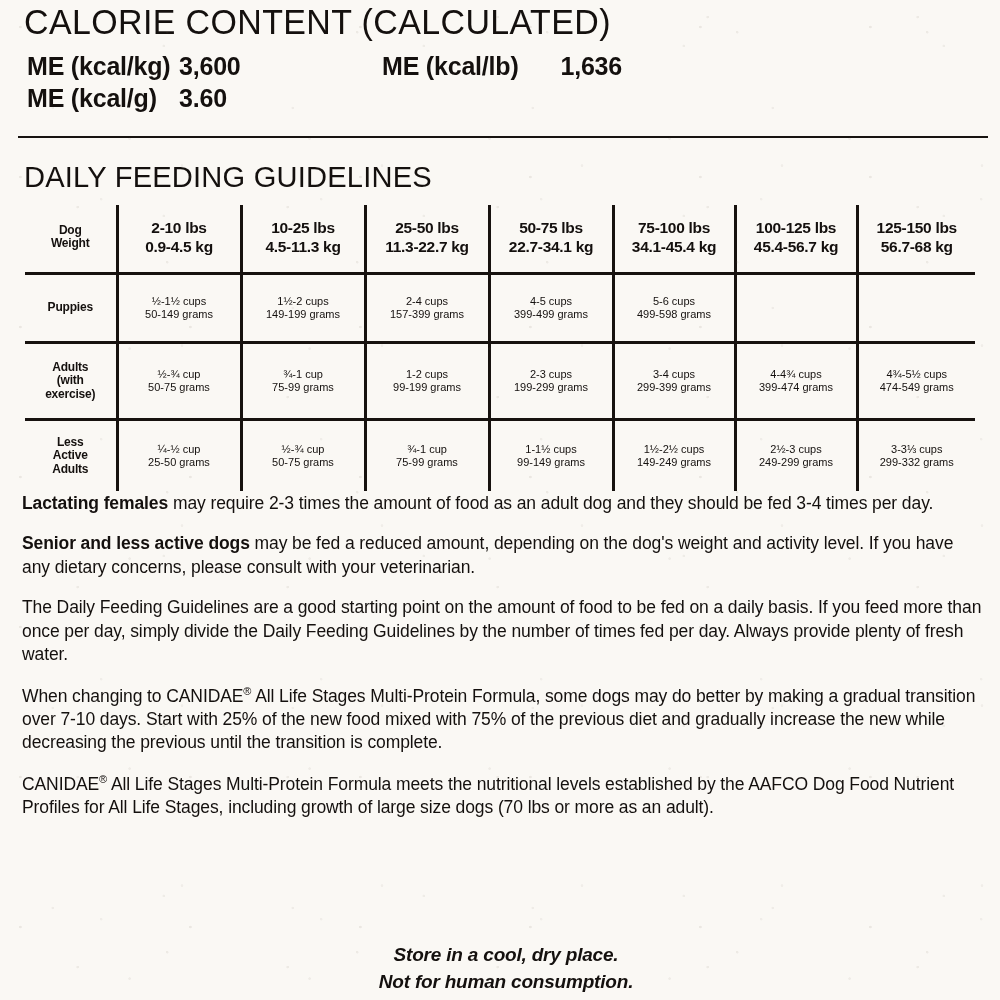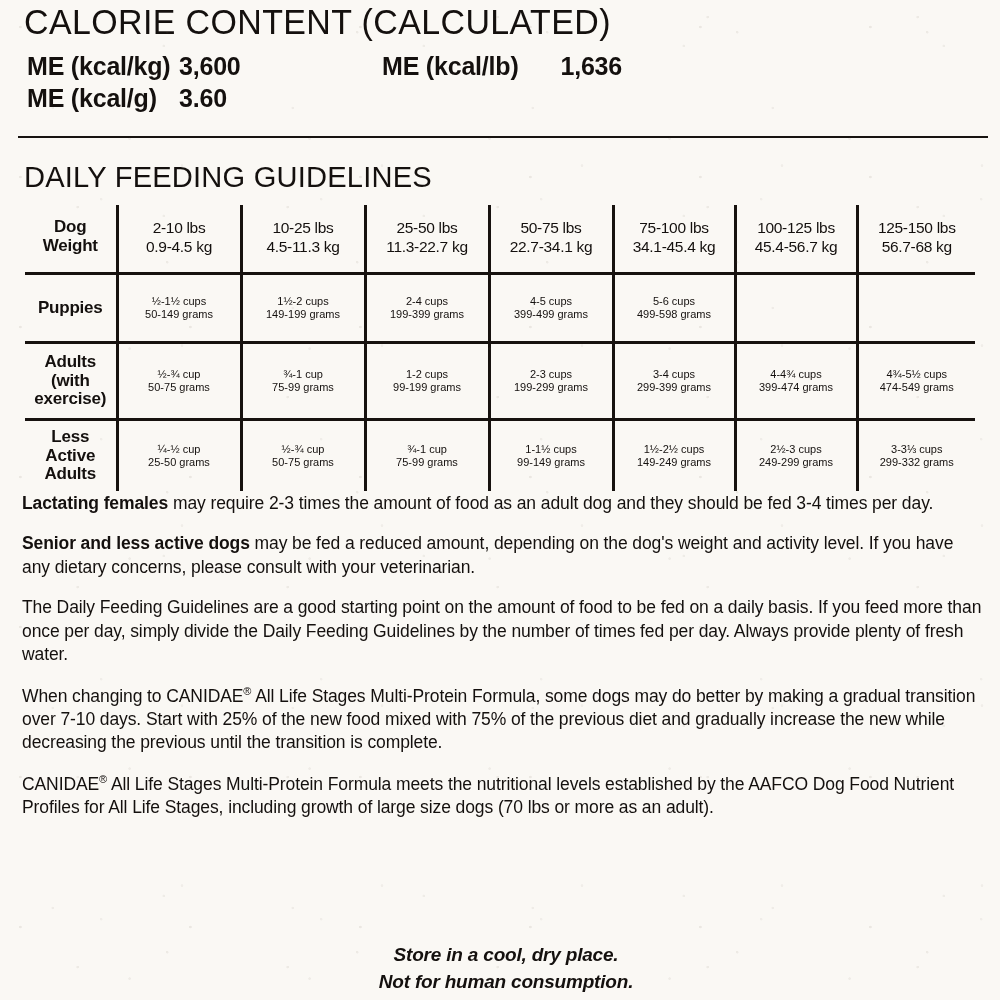--- a/index.html
+++ b/index.html
@@ -110,27 +110,27 @@
     padding: 3px 2px;
     font-size: 11px;
     line-height: 1.22;
     border: 0;
   }
   
   table.feed td.vline { border-left: 3px solid #17120f; }
   table.feed tr.hline > td { border-top: 3px solid #17120f; }
   table.feed td.rowlabel {
     font-weight: bold;
-    font-size: 17px;
+    font-size: 12px;
     letter-spacing: -.2px;
     text-align: center;
     line-height: 1.1;
   }
   table.feed thead td {
-    font-weight: normal;
+    font-weight: bold;
     font-size: 15.5px;
     letter-spacing: -.3px;
     line-height: 1.25;
     padding-bottom: 6px;
   }
   .cell-top { display: block; }
   .cell-bot { display: block; }
   .hdr-lbs { display: block; }
   .hdr-kg  { display: block; }
 
@@ -255,21 +255,21 @@
         <td class="vline">
           <span class="cell-top">½-1½ cups</span>
           <span class="cell-bot">50-149 grams</span>
         </td>
         <td class="vline">
           <span class="cell-top">1½-2 cups</span>
           <span class="cell-bot">149-199 grams</span>
         </td>
         <td class="vline">
           <span class="cell-top">2-4 cups</span>
-          <span class="cell-bot">199-399 grams</span>
+          <span class="cell-bot">157-399 grams</span>
         </td>
         <td class="vline">
           <span class="cell-top">4-5 cups</span>
           <span class="cell-bot">399-499 grams</span>
         </td>
         <td class="vline">
           <span class="cell-top">5-6 cups</span>
           <span class="cell-bot">499-598 grams</span>
         </td>
         <td class="vline">

